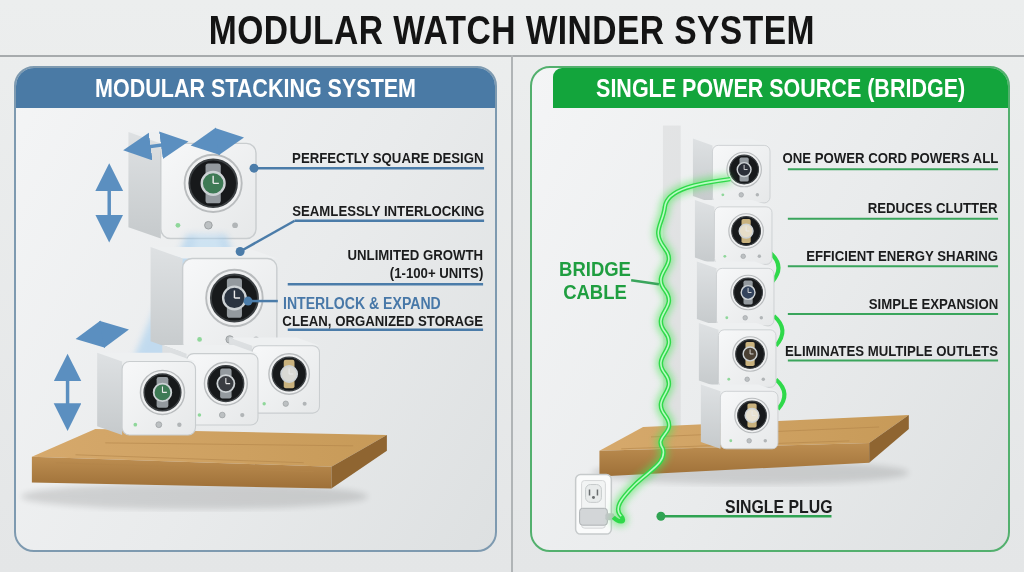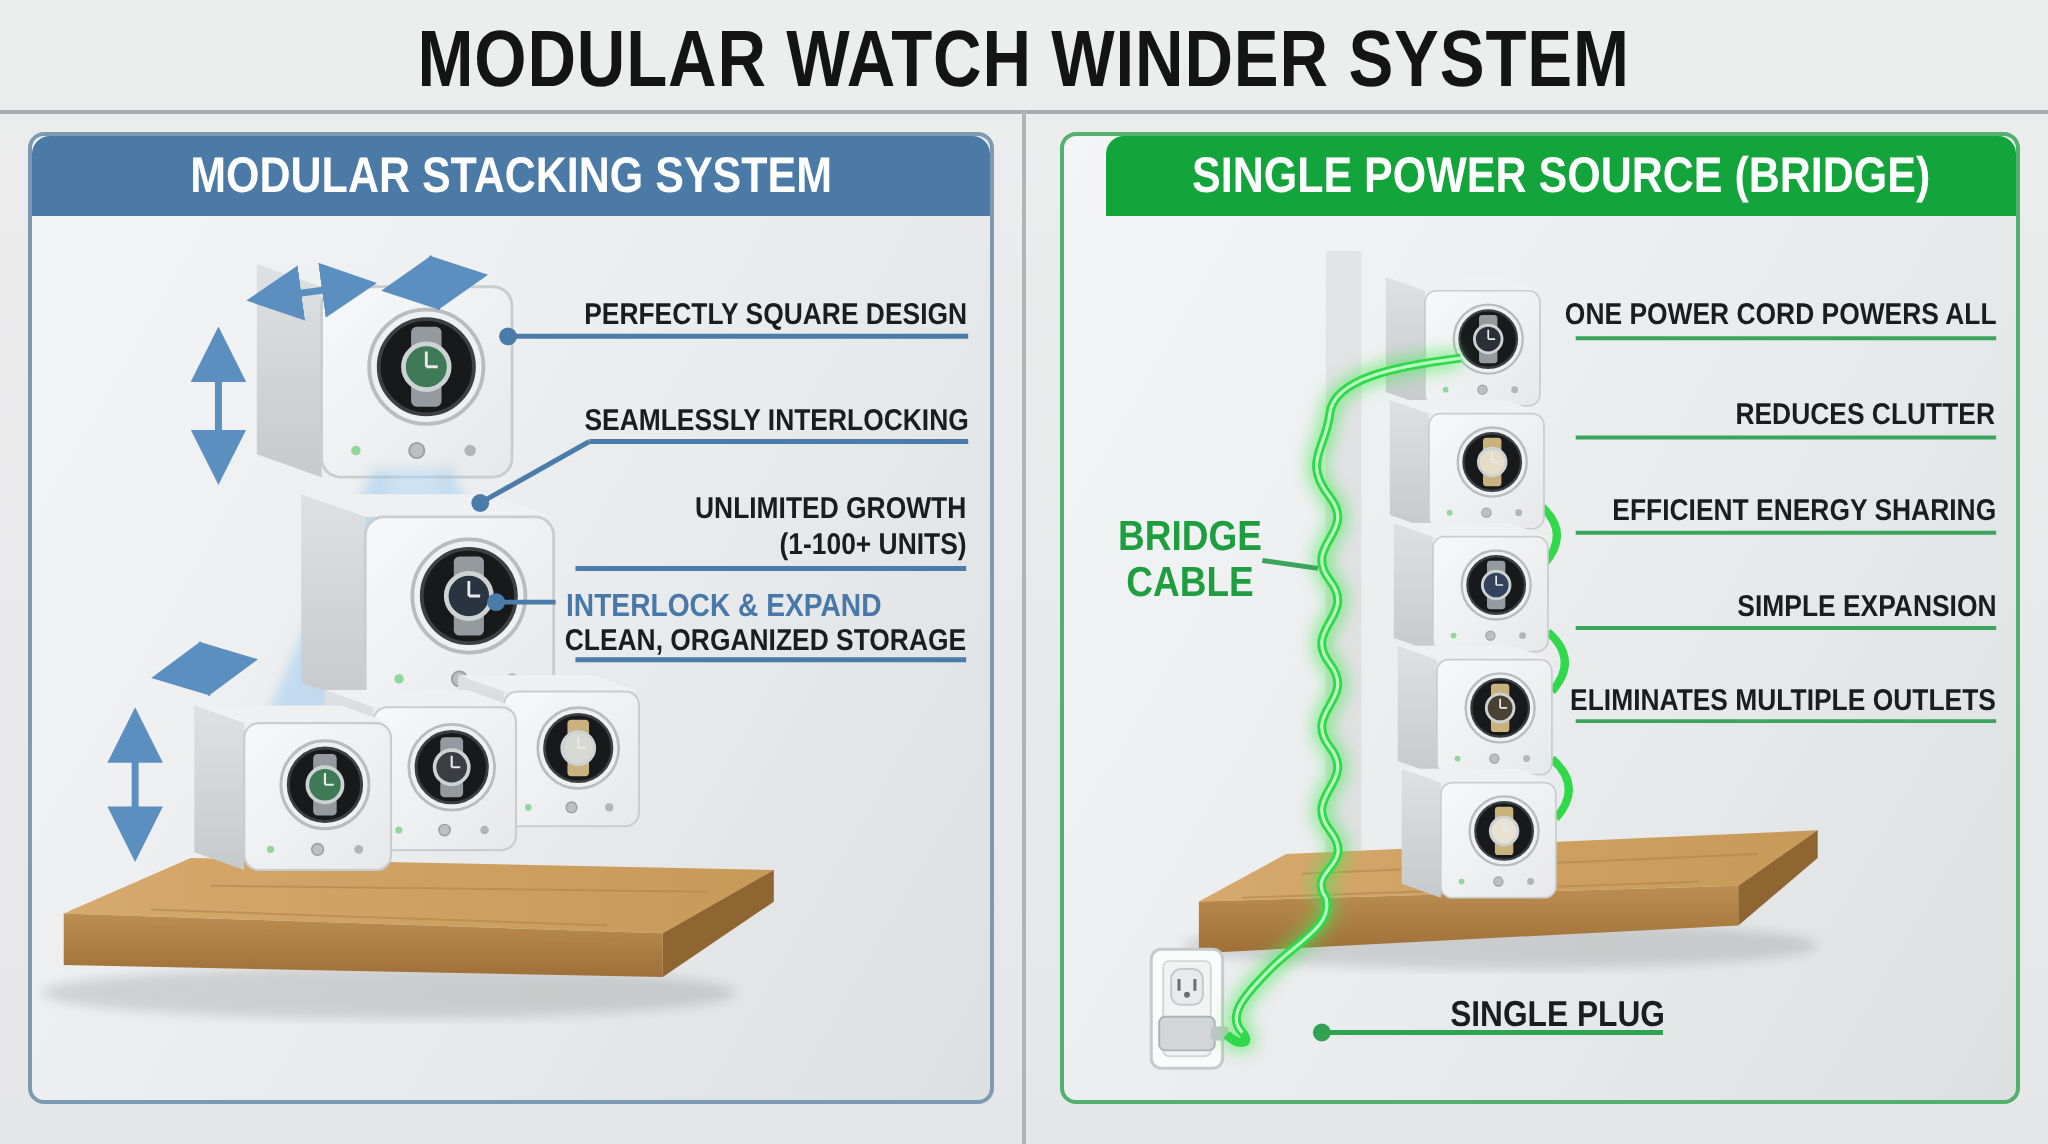--- a/index.html
+++ b/index.html
@@ -2,21 +2,21 @@
 <html><head>
 <meta charset="utf-8">
 <style>
   html,body{margin:0;padding:0;background:#e8e9ea;font-family:"Liberation Sans",sans-serif;}
   #stage{position:relative;width:1024px;height:572px;background:linear-gradient(180deg,#eceeee,#e4e6e7);overflow:hidden;}
   .cond{display:inline-block;white-space:nowrap;}
   #main-title{position:absolute;top:8px;left:0;width:1024px;text-align:center;font-size:40px;font-weight:700;color:#141414;letter-spacing:.5px;}
   #main-title .cond{transform:scaleX(.84);transform-origin:50% 50%;}
   .hdiv{position:absolute;top:55px;left:0;width:1024px;height:2px;background:#a7abad;}
   .vdiv{position:absolute;top:55px;left:511px;width:2px;height:517px;background:#b0b4b6;}
-  .panel{position:absolute;top:66px;height:486px;border-radius:8px;box-sizing:border-box;overflow:hidden;background:linear-gradient(120deg,#f4f5f6 0%,#e9ebec 55%,#dde0e1 100%);}
+  .panel{position:absolute;top:66px;height:486px;border-radius:20px;box-sizing:border-box;overflow:hidden;background:linear-gradient(120deg,#f4f5f6 0%,#e9ebec 55%,#dde0e1 100%);}
   #left-panel{left:14px;width:483px;border:2px solid #7e9ab0;}
   #right-panel{left:530px;width:480px;border:2px solid #53b06e;}
   .panel-header{position:absolute;top:0;left:0;right:0;height:40px;display:flex;align-items:center;justify-content:center;color:#fff;font-size:25px;font-weight:700;border-radius:9px 9px 0 0;}
   .panel-header .cond{transform:scaleX(.86);transform-origin:50% 50%;}
   .illus{position:absolute;inset:0;width:100%;height:100%;}
   .lbl{position:absolute;font-weight:700;font-size:15px;color:#1b1c1d;white-space:nowrap;}
   .r-al{transform:scaleX(.88);transform-origin:100% 50%;text-align:right;}
   .l-al{transform:scaleX(.88);transform-origin:0 50%;}
   .c-al{transform:scaleX(.88);transform-origin:50% 50%;text-align:center;}
   .blue-lbl{color:#4878a8;font-size:16px;}

